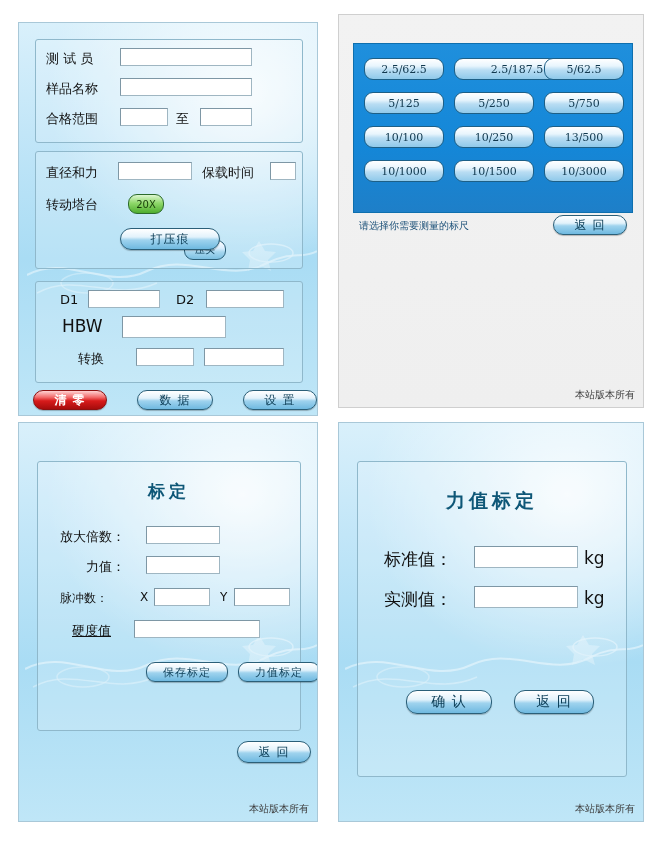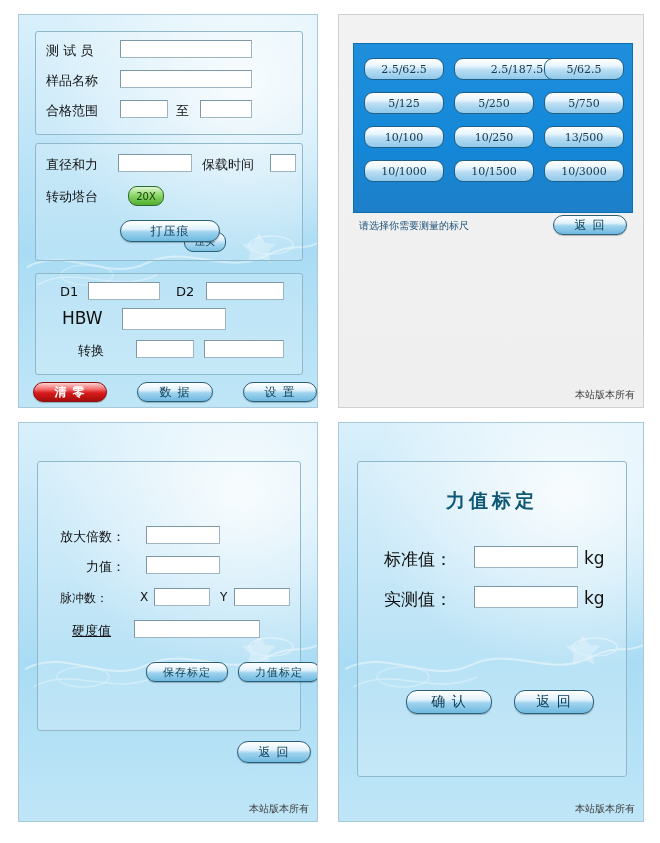--- a/index.html
+++ b/index.html
@@ -138,21 +138,21 @@
   .big-lbl{
     font-size:17px;color:#111;
     font-family:"DejaVu Sans","Liberation Sans",sans-serif;
   }
 </style>
 </head>
 <body>
 
 <div class="grid">
 
-  <div class="panel" style="left:18px;top:14px;width:300px;height:394px;padding-left:45px;">
+  <div class="panel" style="left:18px;top:22px;width:300px;height:394px;padding-left:45px;">
 
     <svg class="swirl" style="left:8px;top:190px;width:290px;height:100px;" viewBox="0 0 290 100">
       <path d="M0 62 C40 40 80 78 120 58 C160 38 200 72 240 50 C262 38 278 46 290 38" stroke="#ffffff" stroke-width="2" fill="none" opacity=".8"></path>
       <path d="M10 80 C50 58 86 90 130 70" stroke="#ffffff" stroke-width="1.5" fill="none" opacity=".6"></path>
       <ellipse cx="244" cy="40" rx="22" ry="9" stroke="#ffffff" stroke-width="1.5" fill="none" opacity=".7"></ellipse>
       <ellipse cx="60" cy="70" rx="26" ry="10" stroke="#ffffff" stroke-width="1.5" fill="none" opacity=".55"></ellipse>
       <path d="M232 28 l6 10 l11 1 l-8 8 l3 11 l-12 -6 l-11 6 l2 -11 l-8 -8 l11 -1 z" fill="#ffffff" opacity=".55"></path>
     </svg>
 
     <div class="group" style="left:16px;top:16px;width:268px;height:104px;">
@@ -230,20 +230,21 @@
 
     <svg class="swirl" style="left:6px;top:180px;width:292px;height:110px;" viewBox="0 0 292 110">
       <path d="M0 66 C40 44 82 82 122 62 C162 42 202 76 242 54 C264 42 280 50 292 42" stroke="#ffffff" stroke-width="2" fill="none" opacity=".8"></path>
       <path d="M8 84 C48 62 86 94 130 74" stroke="#ffffff" stroke-width="1.5" fill="none" opacity=".6"></path>
       <ellipse cx="246" cy="44" rx="22" ry="9" stroke="#ffffff" stroke-width="1.5" fill="none" opacity=".7"></ellipse>
       <ellipse cx="58" cy="74" rx="26" ry="10" stroke="#ffffff" stroke-width="1.5" fill="none" opacity=".55"></ellipse>
       <path d="M234 32 l6 10 l11 1 l-8 8 l3 11 l-12 -6 l-11 6 l2 -11 l-8 -8 l11 -1 z" fill="#ffffff" opacity=".55"></path>
     </svg>
 
     <div class="group" style="left:18px;top:38px;width:264px;height:270px;">
+      <div class="cal-title t1" style="left:0;right:0;top:18px;">标定</div>
 
       <div class="lbl" style="position:absolute;left:22px;top:66px;">放大倍数：</div>
       <input class="inputbox" style="position: absolute; left: 108px; top: 64px; width: 74px;" value="">
 
       <div class="lbl" style="position:absolute;left:48px;top:96px;">力值：</div>
       <input class="inputbox" style="position: absolute; left: 108px; top: 94px; width: 74px;" value="">
 
       <div class="lbl" style="position:absolute;left:22px;top:128px;font-size:12px;">脉冲数：</div>
       <div class="lbl" style="position:absolute;left:102px;top:128px;font-size:12px;">X</div>
       <input class="inputbox" style="position: absolute; left: 116px; top: 126px; width: 56px;" value="">

